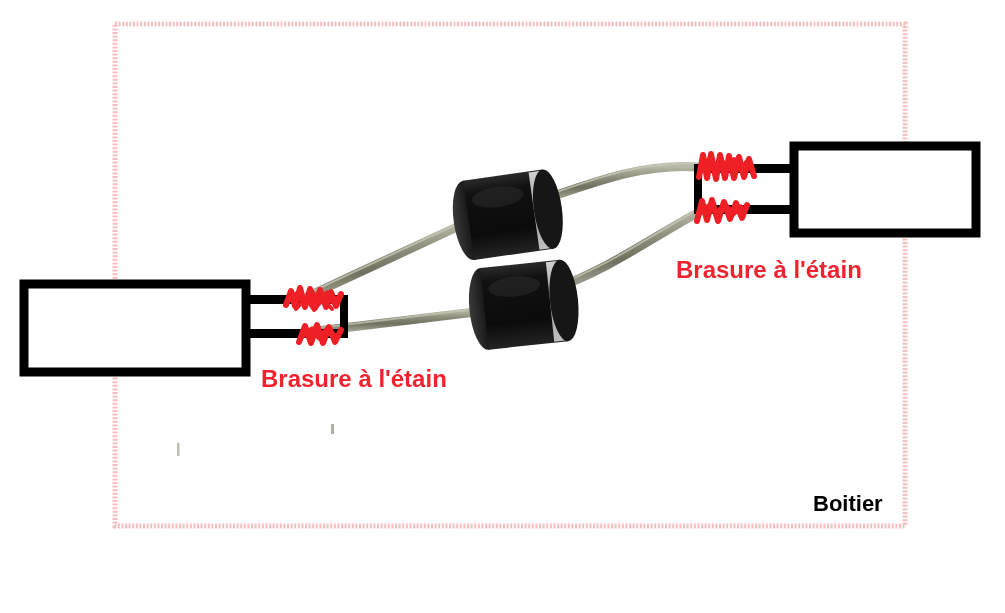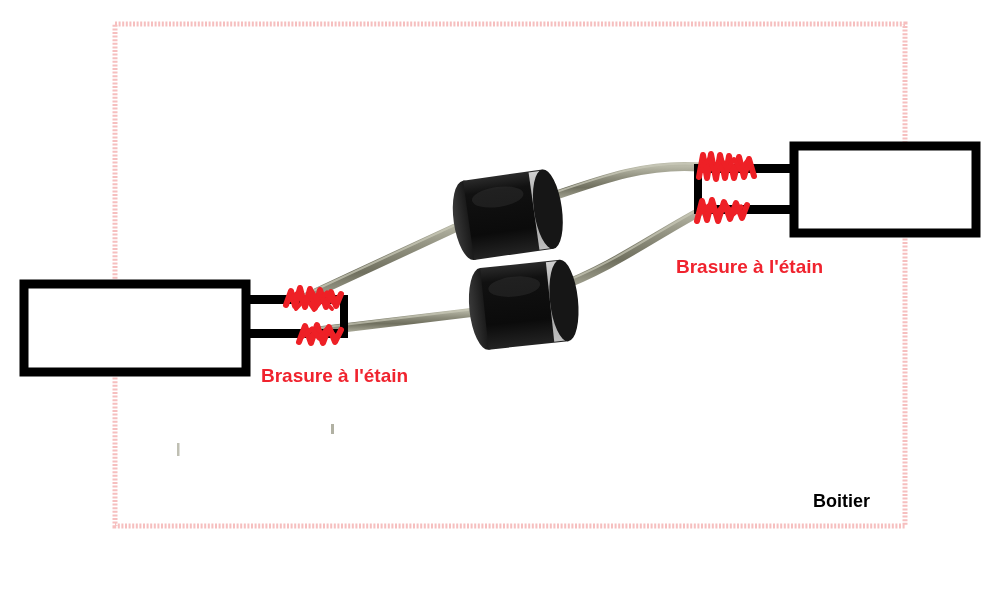--- a/index.html
+++ b/index.html
@@ -26,25 +26,25 @@
   }
   .label {
     position: absolute;
     font-family: "Liberation Sans", sans-serif;
     font-weight: bold;
     white-space: nowrap;
     letter-spacing: 0px;
   }
   .label-red {
     color: #f0232e;
-    font-size: 19px;
+    font-size: 24px;
   }
   .label-black {
     color: #000000;
-    font-size: 18px;
+    font-size: 22px;
   }
   #label-solder-left { left: 261px; top: 365px; }
   #label-solder-right { left: 676px; top: 256px; }
   #label-boitier { left: 813px; top: 491px; }
 </style>
 </head>
 <body>
 
 <div id="stage">
 

